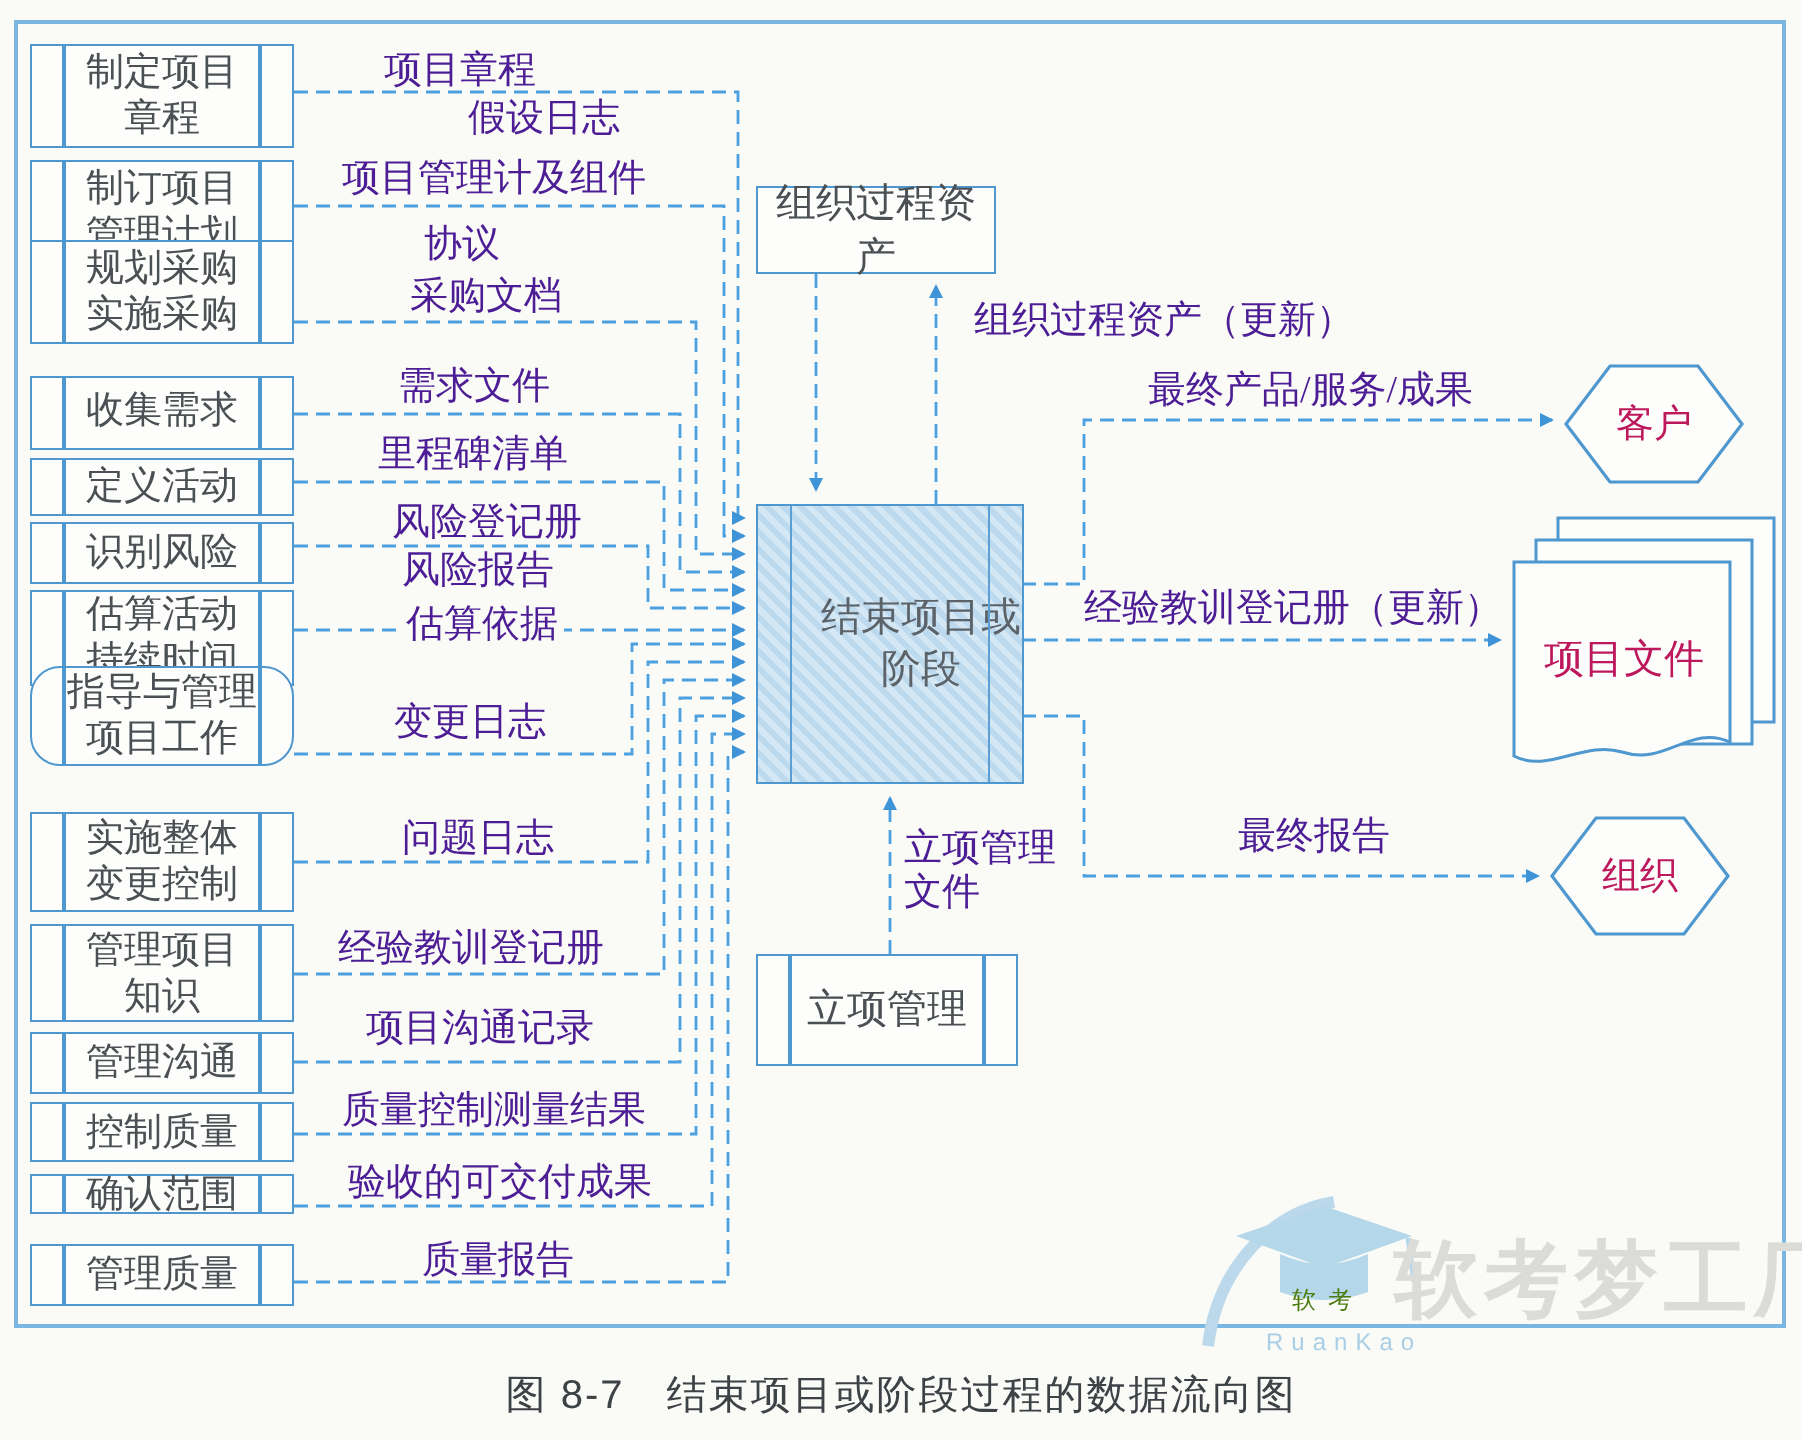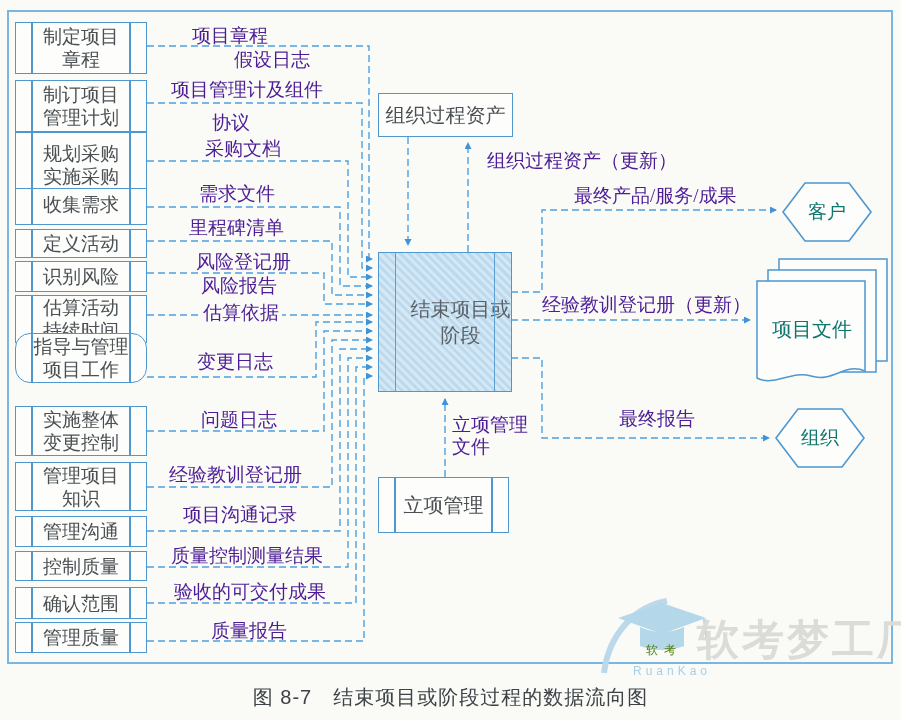--- a/index.html
+++ b/index.html
@@ -41,21 +41,21 @@
     content:"";position:absolute;top:0;bottom:0;width:1.4px;background:#5b9fd4;
   }
   .central::before{left:16px;}
   .central::after{right:16px;}
   .flabel{
     position:absolute;font-size:19px;line-height:22px;white-space:nowrap;color:#4c1d95;font-family:Liberation Serif, serif;
   }
   .onletter{background:#fafaf7;padding:0 3px;}
   .entity-label{
     position:absolute;display:flex;align-items:center;justify-content:center;
-    font-size:19px;color:#0f766e;
+    font-size:19px;color:#be185d;
   }
   .prelabel{white-space:pre-line;}
   .caption{
     position:absolute;left:0;top:684px;width:901px;text-align:center;
     font-size:20px;color:#3d4246;letter-spacing:1px;
   }
   .wm-big{
     position:absolute;left:697px;top:612px;font-size:42px;font-weight:bold;
     color:#dbdbd8;letter-spacing:3px;white-space:nowrap;
   }
@@ -116,57 +116,57 @@
     <path d="M618,618 L662,603 L706,618 L662,634 Z" fill="#b5d7ea"></path>
     <path d="M640,627 L640,646 Q662,654 684,646 L684,627 Q662,637 640,627 Z" fill="#b5d7ea"></path>
     <path d="M704,619 L707,641" fill="none" stroke="#b5d7ea" stroke-width="2.5"></path>
   </g>
 </svg>
 
 <div class="pbox" style="top:22px;height:52px;">制定项目
 章程</div>
 <div class="pbox" style="top:80px;height:52px;">制订项目
 管理计划</div>
-<div class="pbox" style="top:132px;height:65px;">规划采购
+<div class="pbox" style="top:120px;height:52px;">规划采购
 实施采购</div>
 <div class="pbox" style="top:188px;height:37px;font-family:Liberation Mono, monospace;">收集需求</div>
 <div class="pbox" style="top:229px;height:29px;">定义活动</div>
 <div class="pbox" style="top:261px;height:31px;">识别风险</div>
 <div class="pbox" style="top:295px;height:48px;">估算活动
 持续时间</div>
 <div class="pbox" style="top:333px;height:50px;border-radius:15px;">指导与管理
 项目工作</div>
 <div class="pbox" style="top:406px;height:50px;">实施整体
 变更控制</div>
 <div class="pbox" style="top:462px;height:49px;">管理项目
 知识</div>
 <div class="pbox" style="top:516px;height:31px;">管理沟通</div>
 <div class="pbox" style="top:551px;height:30px;">控制质量</div>
-<div class="pbox" style="top:587px;height:32px;">确认范围</div>
+<div class="pbox" style="top:587px;height:20px;">确认范围</div>
 <div class="pbox" style="top:622px;height:31px;">管理质量</div>
 
 <div class="flabel" style="left:192px;top:25px;">项目章程</div>
 <div class="flabel" style="left:192px;top:49px;margin-left:42px;">假设日志</div>
 <div class="flabel" style="left:171px;top:79px;">项目管理计及组件</div>
 <div class="flabel" style="left:212px;top:112px;">协议</div>
 <div class="flabel" style="left:205px;top:138px;">采购文档</div>
 <div class="flabel" style="left:199px;top:183px;">需求文件</div>
 <div class="flabel" style="left:189px;top:217px;">里程碑清单</div>
 <div class="flabel" style="left:196px;top:251px;">风险登记册</div>
 <div class="flabel" style="left:201px;top:275px;">风险报告</div>
 <div class="flabel onletter" style="left:200px;top:302px;">估算依据</div>
 <div class="flabel" style="left:197px;top:351px;">变更日志</div>
 <div class="flabel" style="left:201px;top:409px;">问题日志</div>
 <div class="flabel" style="left:169px;top:464px;">经验教训登记册</div>
 <div class="flabel" style="left:183px;top:504px;">项目沟通记录</div>
 <div class="flabel" style="left:171px;top:545px;">质量控制测量结果</div>
 <div class="flabel" style="left:174px;top:581px;">验收的可交付成果</div>
 <div class="flabel" style="left:211px;top:620px;">质量报告</div>
 
-<div class="plainbox" style="left:378px;top:93px;width:135px;height:44px;">组织过程资产</div>
+<div class="plainbox" style="left:378px;top:93px;width:120px;height:44px;">组织过程资产</div>
 
 <div class="central">结束项目或
 阶段</div>
 
 <div class="pbox" style="left:378px;top:477px;width:131px;height:56px;font-size:20px;">立项管理</div>
 
 <div class="flabel" style="left:487px;top:150px;">组织过程资产（更新）</div>
 <div class="flabel" style="left:574px;top:185px;">最终产品/服务/成果</div>
 <div class="flabel" style="left:542px;top:294px;">经验教训登记册（更新）</div>
 <div class="flabel" style="left:619px;top:408px;">最终报告</div>

